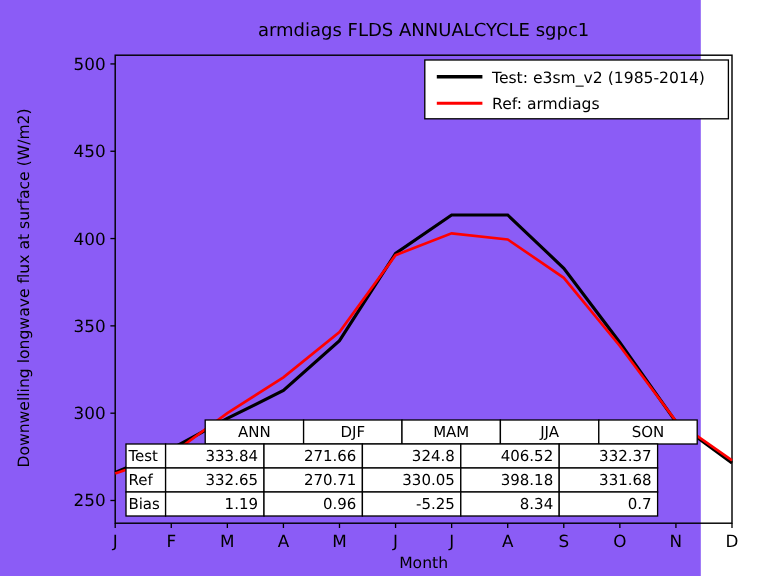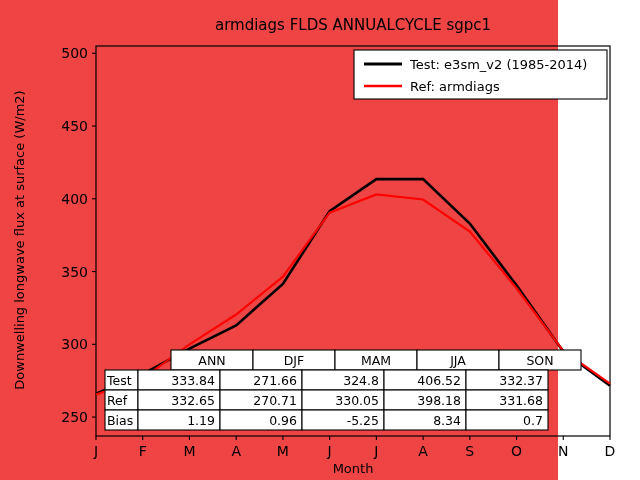--- a/index.html
+++ b/index.html
@@ -9,24 +9,23 @@
   }
   body {
     width: 640px;
     height: 480px;
     font-family: "DejaVu Sans", sans-serif;
     color: #000000;
     overflow: hidden;
   }
   #figure {
     position: relative;
-    width: 528px;
+    width: 584px;
     height: 480px;
-    background: #ef4444;
-    padding-left: 30px;
+    background: #8b5cf6;
   }
   #chart-svg {
     position: absolute;
     left: 0;
     top: 0;
     width: 640px;
     height: 480px;
     display: block;
   }
   text {

